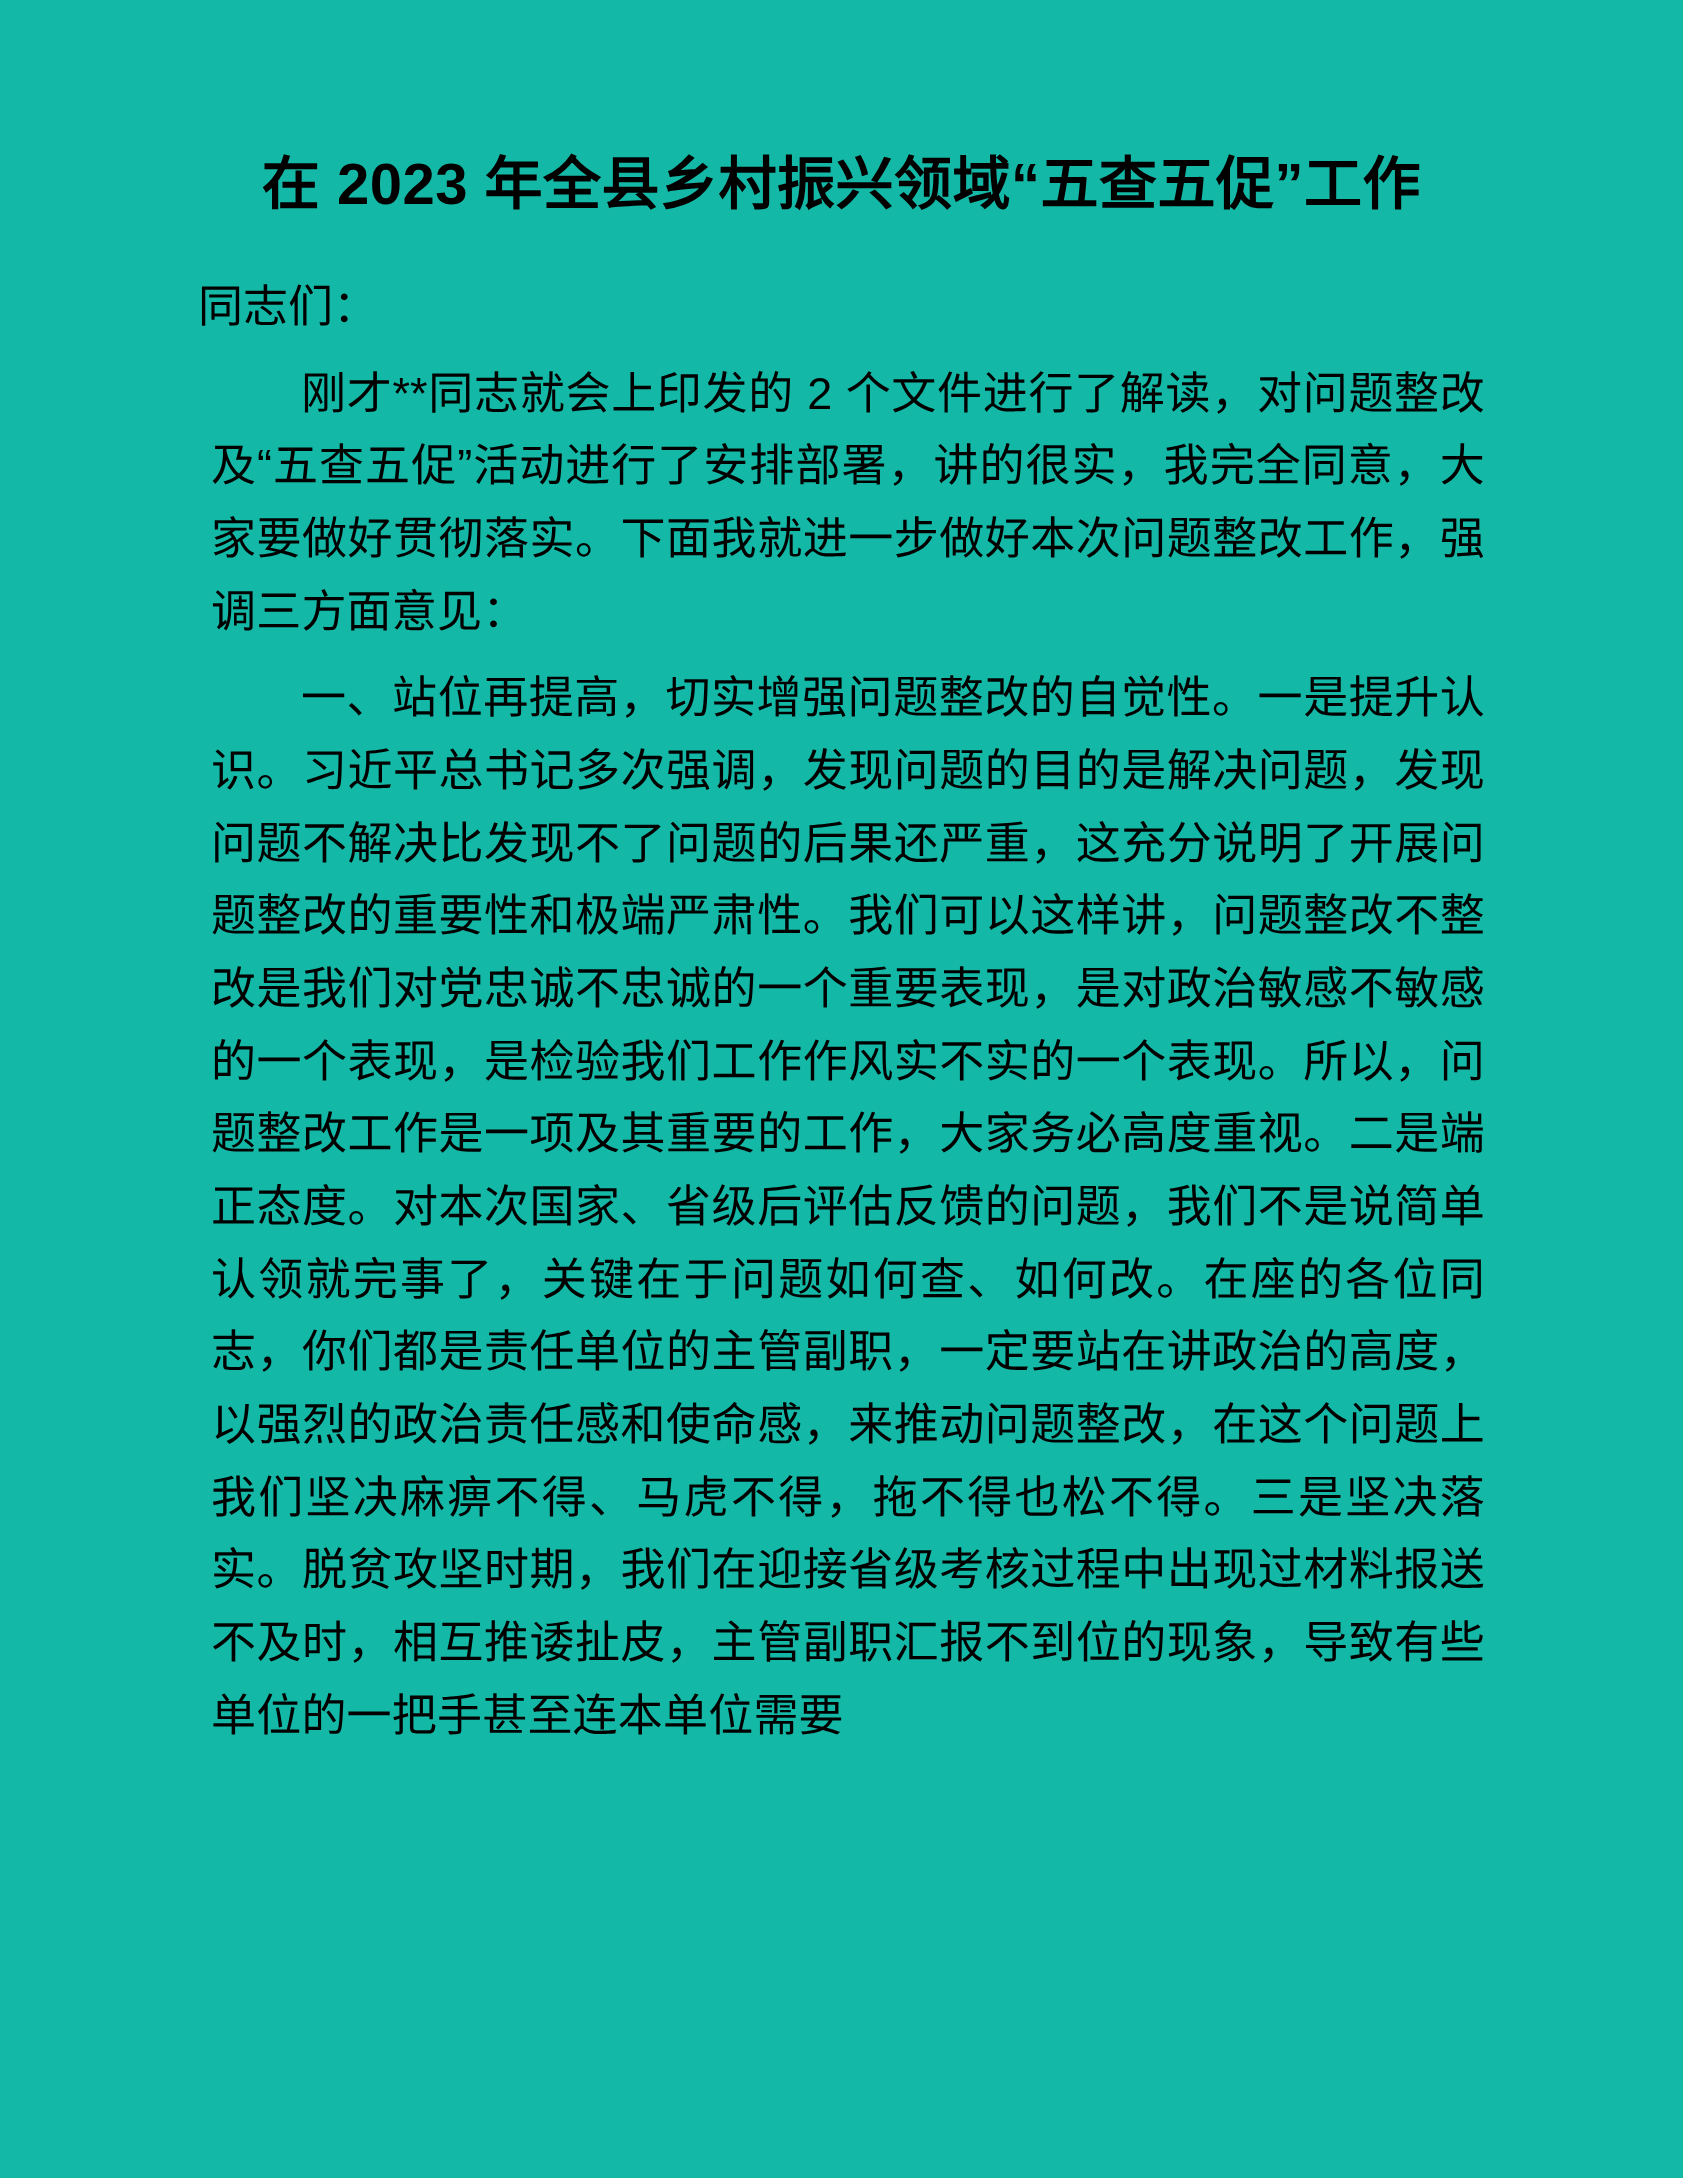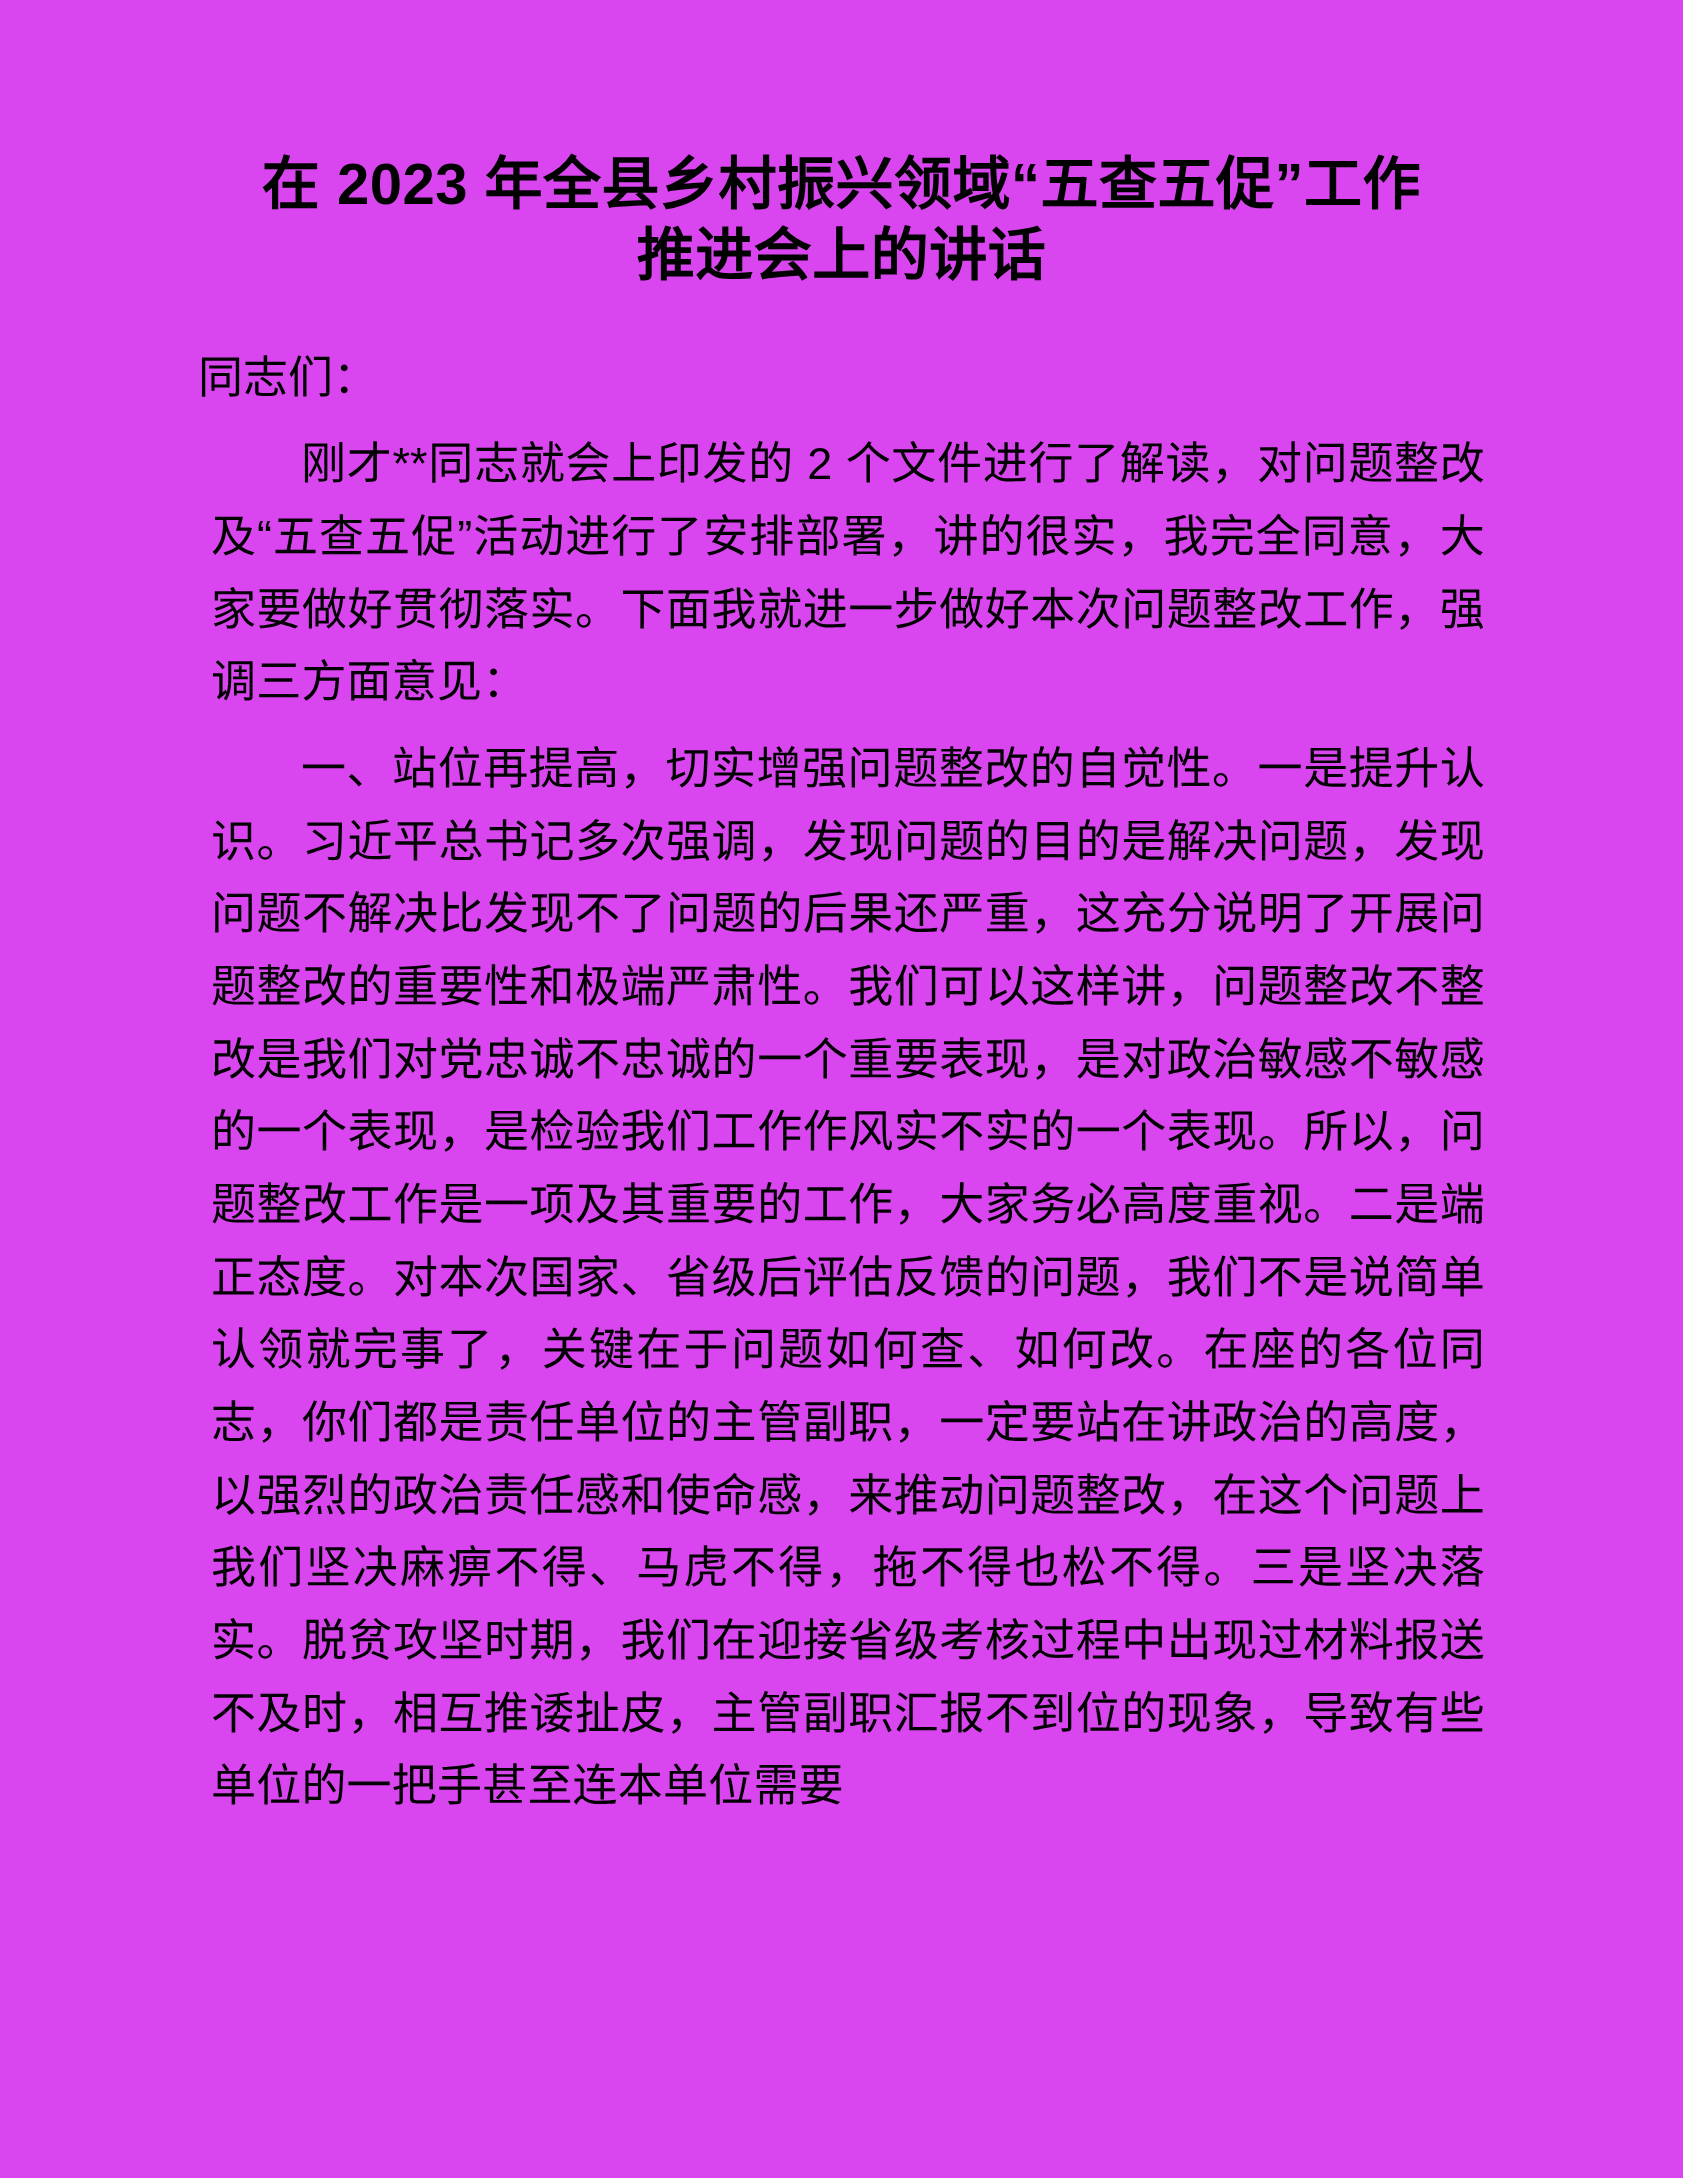--- a/index.html
+++ b/index.html
@@ -5,21 +5,21 @@
 <style>
   html, body {
     margin: 0;
     padding: 0;
     background: #ffffff;
   }
   .page {
     position: relative;
     width: 1683px;
     height: 2178px;
-    background: #d946ef;
+    background: #14b8a6;
     box-sizing: border-box;
     padding: 149px 198px 59px 198px;
     font-family: "Liberation Sans", "DejaVu Sans", sans-serif;
     color: #000000;
     overflow: hidden;
   }
   .doc-title {
     text-align: center;
     font-size: 58px;
     font-weight: bold;
@@ -52,21 +52,20 @@
     margin-bottom: 0;
   }
 </style>
 </head>
 <body>
 
 <div class="page">
 
   <h1 class="doc-title">
     <span class="tline">在 2023 年全县乡村振兴领域“五查五促”工作</span>
-    <span class="tline">推进会上的讲话</span>
   </h1>
 
   <p class="salutation">同志们：</p>
 
   <p class="para">刚才**同志就会上印发的 2 个文件进行了解读，对问题整改及“五查五促”活动进行了安排部署，讲的很实，我完全同意，大家要做好贯彻落实。下面我就进一步做好本次问题整改工作，强调三方面意见：</p>
 
   <p class="para">一、站位再提高，切实增强问题整改的自觉性。一是提升认识。习近平总书记多次强调，发现问题的目的是解决问题，发现问题不解决比发现不了问题的后果还严重，这充分说明了开展问题整改的重要性和极端严肃性。我们可以这样讲，问题整改不整改是我们对党忠诚不忠诚的一个重要表现，是对政治敏感不敏感的一个表现，是检验我们工作作风实不实的一个表现。所以，问题整改工作是一项及其重要的工作，大家务必高度重视。二是端正态度。对本次国家、省级后评估反馈的问题，我们不是说简单认领就完事了，关键在于问题如何查、如何改。在座的各位同志，你们都是责任单位的主管副职，一定要站在讲政治的高度，以强烈的政治责任感和使命感，来推动问题整改，在这个问题上我们坚决麻痹不得、马虎不得，拖不得也松不得。三是坚决落实。脱贫攻坚时期，我们在迎接省级考核过程中出现过材料报送不及时，相互推诿扯皮，主管副职汇报不到位的现象，导致有些单位的一把手甚至连本单位需要</p>
 
 </div>
 

